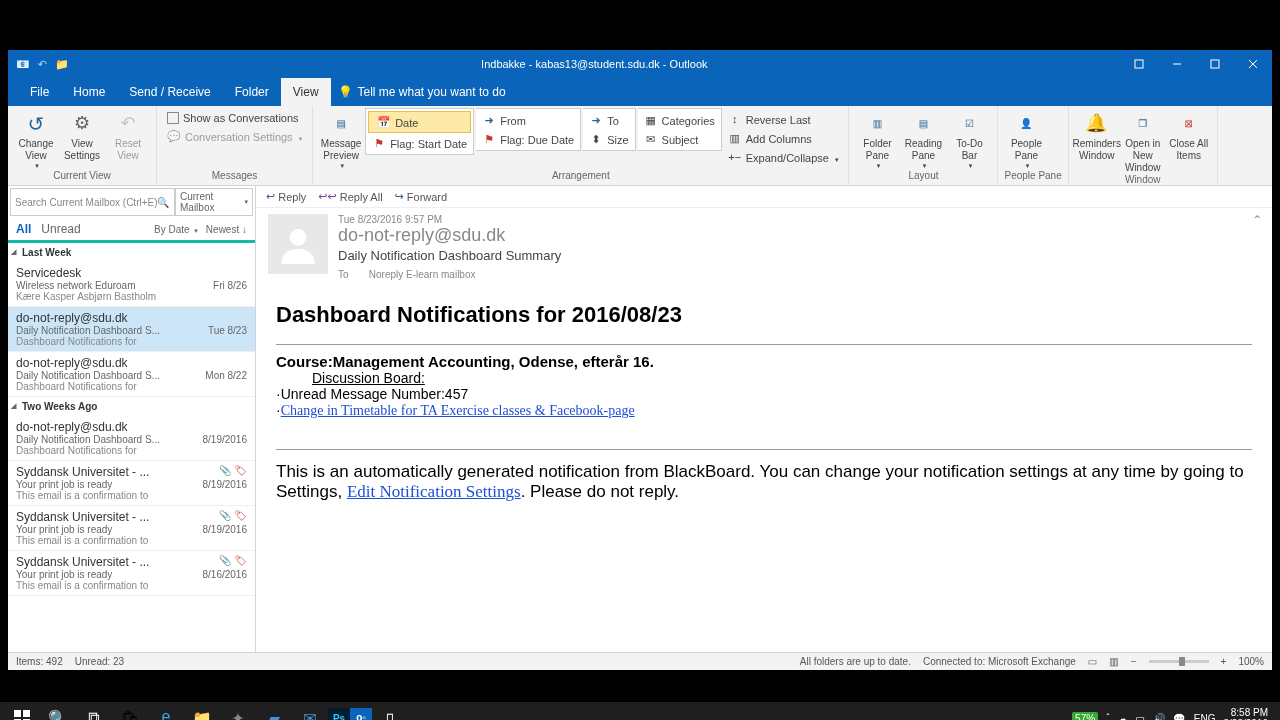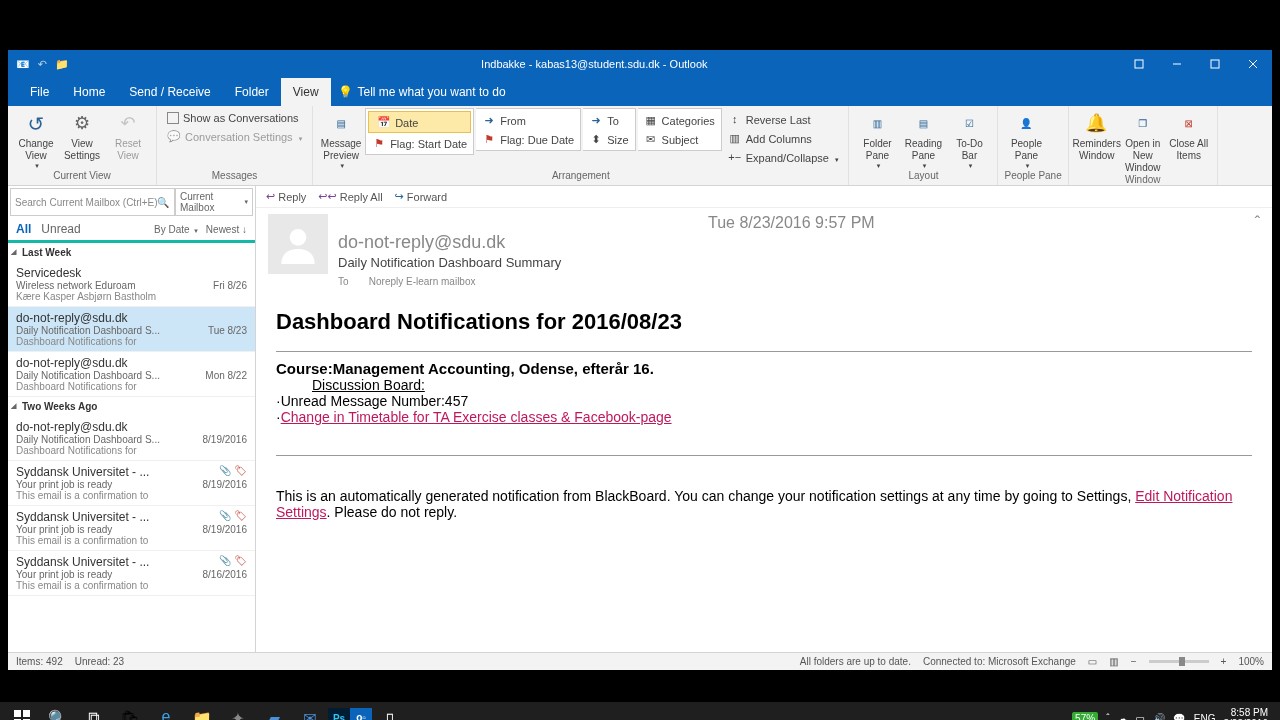--- a/index.html
+++ b/index.html
@@ -44,32 +44,32 @@
 .mail-prev { font-size: 10px; color: #888; white-space: nowrap; overflow: hidden; text-overflow: ellipsis; max-width: 150px; }
 .mail-date { position: absolute; right: 8px; top: 18px; font-size: 10px; color: #666; }
 .mail-icons { position: absolute; right: 8px; top: 4px; font-size: 10px; display: flex; gap: 2px; }
 .reader { flex: 1; display: flex; flex-direction: column; overflow: hidden; }
 .reader-actions { display: flex; gap: 12px; padding: 4px 10px; font-size: 11px; color: #555; border-bottom: 1px solid #eee; }
 .reader-actions span { cursor: pointer; display: flex; align-items: center; gap: 3px; }
 .reader-header { padding: 6px 12px; display: flex; gap: 10px; }
 .avatar { width: 60px; height: 60px; background: #e8e8e8; display: flex; align-items: center; justify-content: center; }
 .avatar svg { width: 40px; height: 40px; fill: #fff; }
 .header-info { flex: 1; }
-.header-date { font-size: 16px; color: #888; text-align: center; }
+.header-date { font-size: 10px; color: #888; }
 .header-from { font-size: 18px; color: #888; }
 .header-subject { font-size: 13px; color: #444; margin-top: 2px; }
 .header-to { font-size: 10px; color: #888; margin-top: 6px; }
 .header-to .to-label { display: inline-block; width: 28px; }
 .reader-body { padding: 16px 20px; font-family: "Times New Roman", serif; font-size: 14px; color: #000; overflow: auto; }
 .reader-body h1 { font-family: Arial, sans-serif; font-size: 22px; font-weight: bold; margin-bottom: 16px; }
 .reader-body hr { border: none; border-top: 1px solid #999; margin: 8px 0; }
 .reader-body .course { font-weight: bold; font-size: 15px; }
 .reader-body .section { text-decoration: underline; margin-left: 36px; }
-.reader-body a { color: #be185d; text-decoration: underline; }
-.reader-body .footer { margin-top: 32px; font-size: 14px; }
+.reader-body a { color: #1d4ed8; text-decoration: underline; font-family: Liberation Serif, serif; }
+.reader-body .footer { margin-top: 12px; font-size: 17px; }
 .statusbar { height: 18px; background: #f3f3f3; border-top: 1px solid #d4d4d4; display: flex; align-items: center; font-size: 10px; color: #555; padding: 0 8px; }
 .statusbar .right { margin-left: auto; display: flex; gap: 12px; align-items: center; }
 .taskbar { position: absolute; bottom: 50px; left: 0; right: 0; transform: translateY(100%); height: 32px; background: #1f1f1f; display: flex; align-items: center; padding: 0 4px; }
 .taskbar { bottom: 18px; }
 .tb-item { width: 36px; height: 28px; display: flex; align-items: center; justify-content: center; cursor: pointer; }
 .tb-item.active { border-bottom: 2px solid #76b9ed; }
 .tb-right { margin-left: auto; display: flex; align-items: center; gap: 8px; color: #fff; font-size: 10px; padding-right: 8px; }
 .clock { text-align: right; line-height: 1.1; }
 .flag-red { color: #c0392b; }
 .flag-blue { color: #2a6496; }

